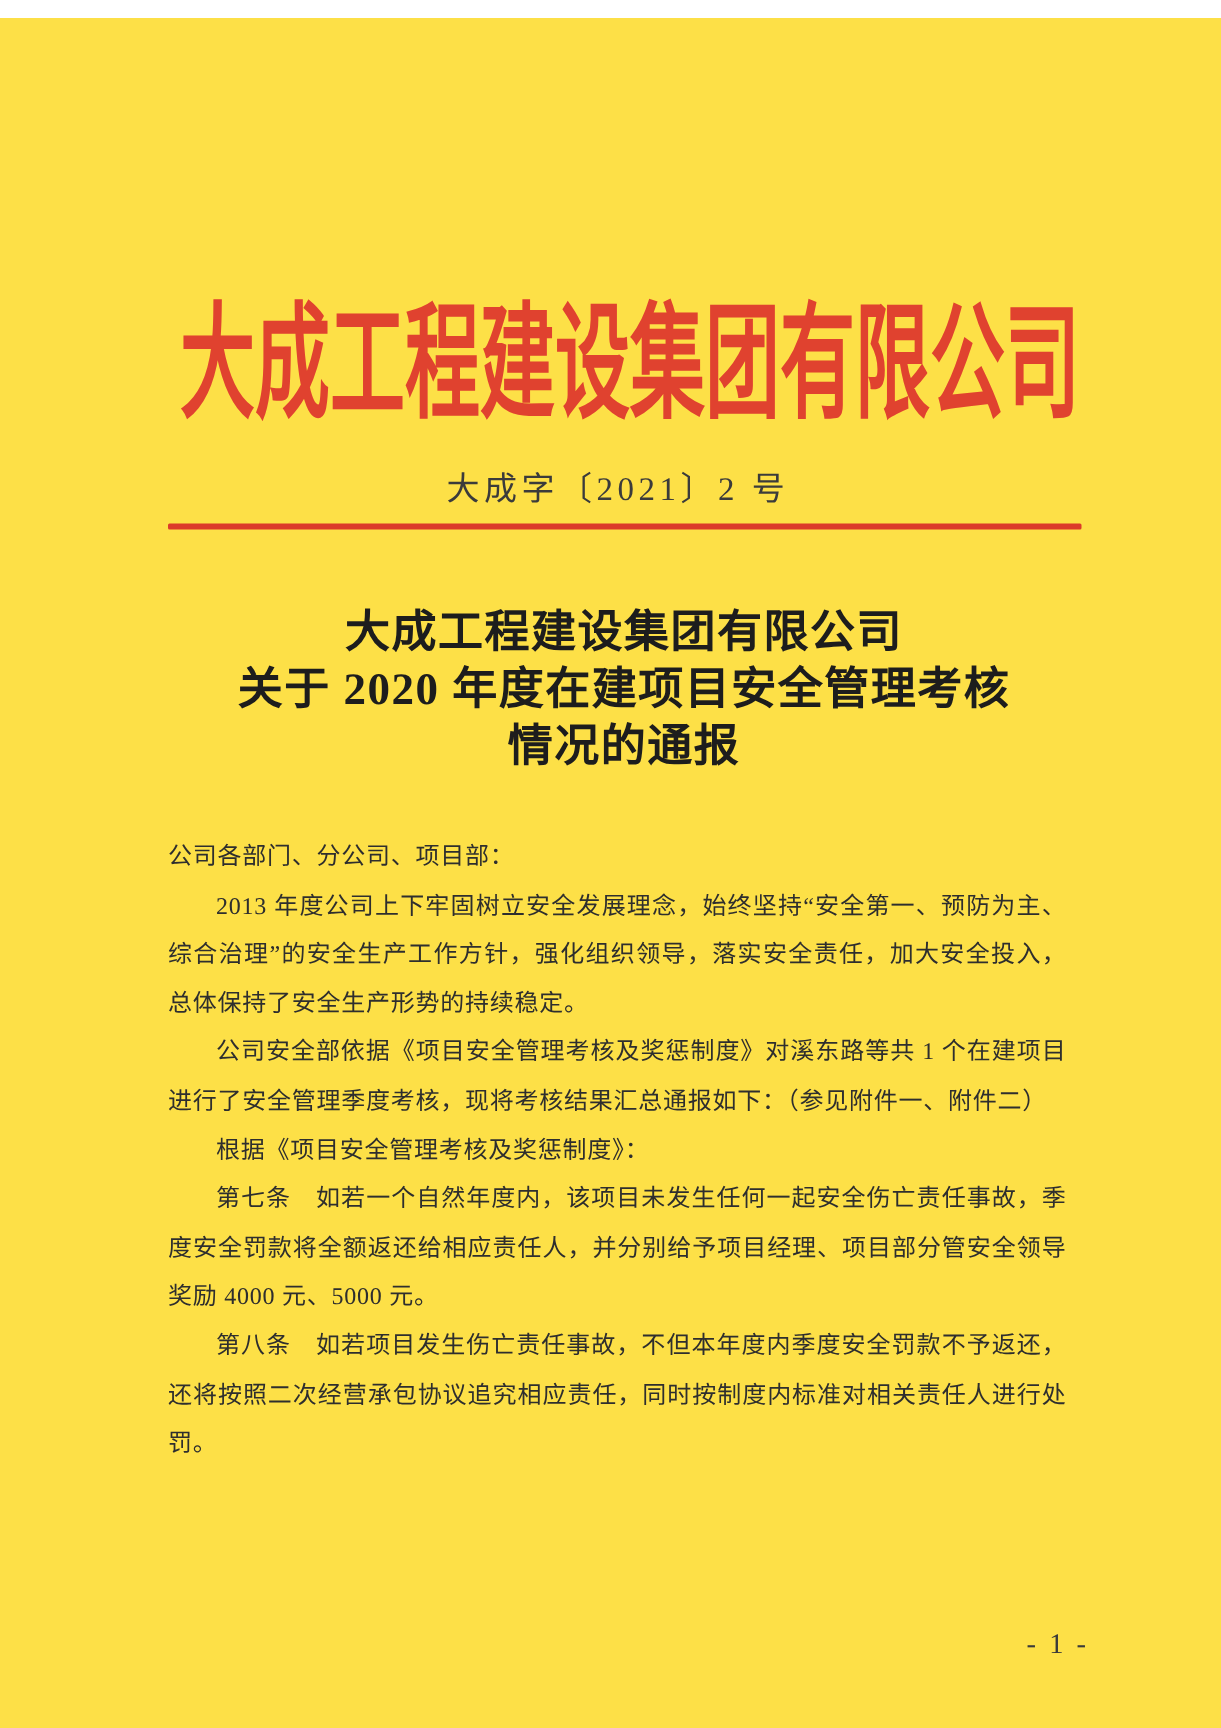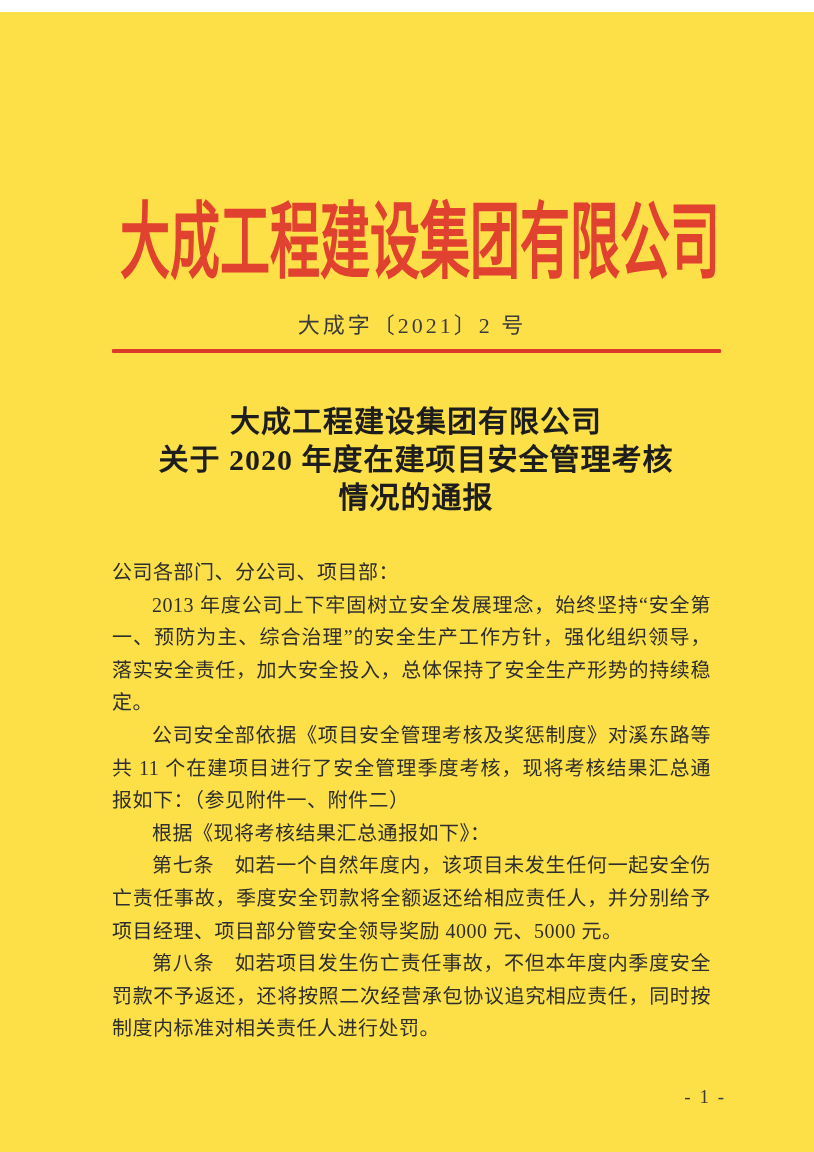--- a/index.html
+++ b/index.html
@@ -67,21 +67,21 @@
     line-height: 38px;
     letter-spacing: 1px;
     color: #1d1d1d;
   }
   
   .body-text {
     position: absolute;
     top: 544px;
     left: 112px;
     width: 599px;
-    font-size: 20px;
+    font-size: 16px;
     line-height: 32.6px;
     text-align: justify;
     color: #2e2e2e;
     letter-spacing: 0.5px;
   }
   .body-text p {
     margin: 0;
     text-indent: 2em;
   }
   .body-text p.salutation {
@@ -110,21 +110,21 @@
 
   <div class="doc-title">
     <div>大成工程建设集团有限公司</div>
     <div>关于 2020 年度在建项目安全管理考核</div>
     <div>情况的通报</div>
   </div>
 
   <div class="body-text">
     <p class="salutation">公司各部门、分公司、项目部：</p>
     <p>2013 年度公司上下牢固树立安全发展理念，始终坚持“安全第一、预防为主、综合治理”的安全生产工作方针，强化组织领导，落实安全责任，加大安全投入，总体保持了安全生产形势的持续稳定。</p>
-    <p>公司安全部依据《项目安全管理考核及奖惩制度》对溪东路等共 11 个在建项目进行了安全管理季度考核，现将考核结果汇总通报如下：（参见附件一、附件二）</p>
-    <p>根据《现将考核结果汇总通报如下》：</p>
+    <p>公司安全部依据《项目安全管理考核及奖惩制度》对溪东路等共 1 个在建项目进行了安全管理季度考核，现将考核结果汇总通报如下：（参见附件一、附件二）</p>
+    <p>根据《项目安全管理考核及奖惩制度》：</p>
     <p>第七条　如若一个自然年度内，该项目未发生任何一起安全伤亡责任事故，季度安全罚款将全额返还给相应责任人，并分别给予项目经理、项目部分管安全领导奖励 4000 元、5000 元。</p>
     <p>第八条　如若项目发生伤亡责任事故，不但本年度内季度安全罚款不予返还，还将按照二次经营承包协议追究相应责任，同时按制度内标准对相关责任人进行处罚。</p>
   </div>
 
   <div class="page-number">- 1 -</div>
 
 </div>
 
 </body></html>

